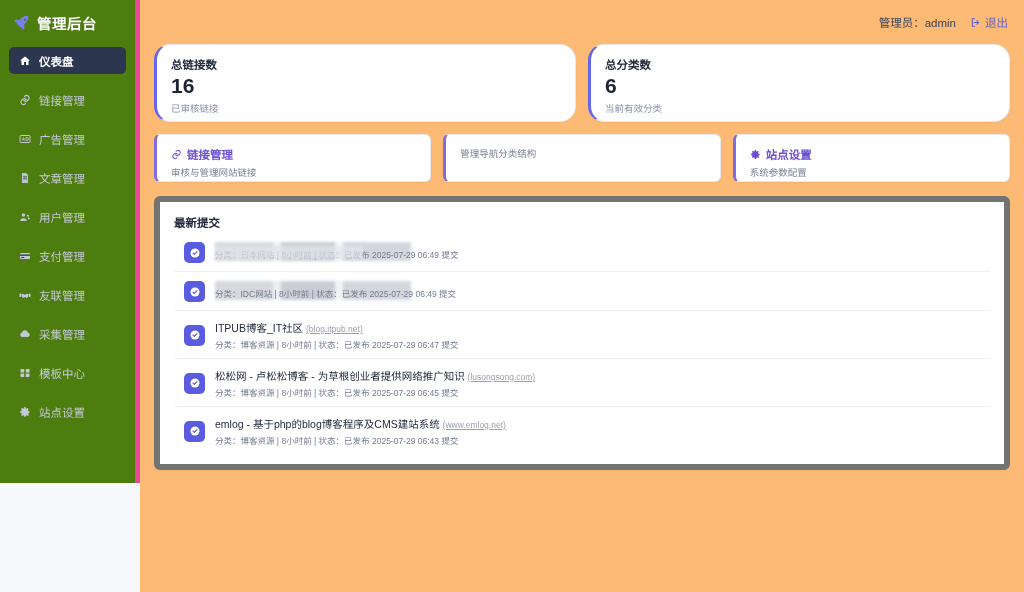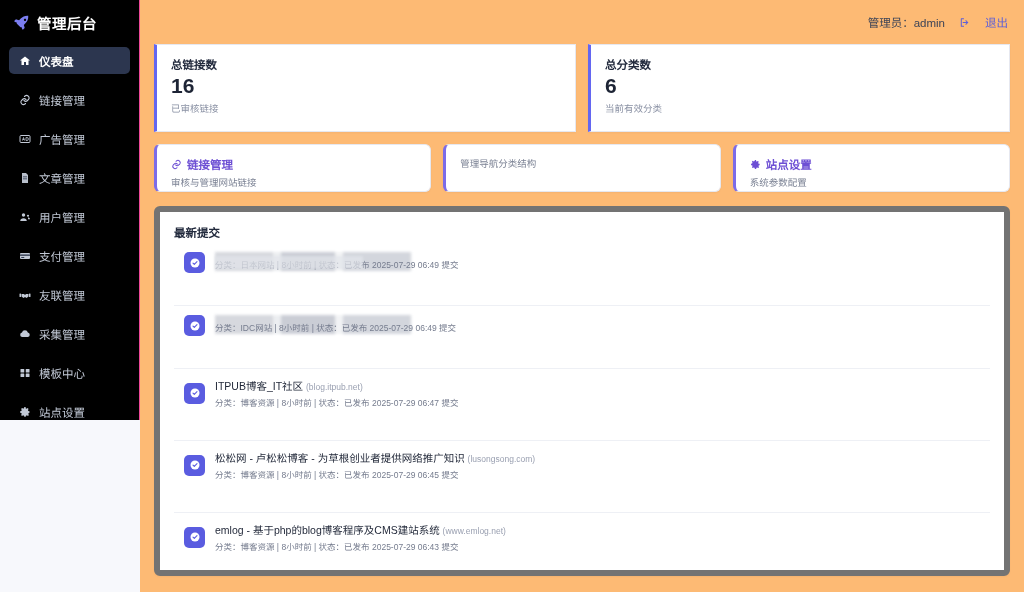--- a/index.html
+++ b/index.html
@@ -14,23 +14,23 @@
     background: #f7f8fc;
     color: #1f2430;
     font-size: 12px;
     display: flex;
   }
 
   
   .sidebar {
     width: 140px;
     min-width: 140px;
-    height: 420px;
-    background: #000000;
-    border-right: 1px solid #ec4899;
+    height: 483px;
+    background: #4d7c0f;
+    border-right: 5px solid #ec4899;
     display: flex;
     flex-direction: column;
     padding-top: 0;
   }
   .brand {
     display: flex;
     align-items: center;
     gap: 7px;
     padding: 12px 0 14px 13px;
   }
@@ -83,43 +83,43 @@
     justify-content: flex-end;
     padding: 0 16px 0 0;
     gap: 14px;
     font-size: 11.5px;
     color: #3c4356;
   }
   .topbar .admin-label { white-space: nowrap; }
   .logout {
     display: flex;
     align-items: center;
-    gap: 15px;
+    gap: 4px;
     color: #5d5fd8;
     cursor: pointer;
     white-space: nowrap;
   }
   .logout svg { width: 11px; height: 11px; display: block; }
 
   .content { padding: 0 14px; }
 
   
   .stat-row {
     display: flex;
     gap: 12px;
     margin-bottom: 12px;
   }
   .stat-card {
     flex: 1;
     background: #ffffff;
     border: 1px solid #e6e8f0;
     border-left: 3px solid #6366f1;
-    border-radius: 0;
+    border-radius: 16px;
     padding: 11px 14px 12px 14px;
-    height: 88px;
+    height: 78px;
     box-shadow: 0 1px 2px rgba(30,36,60,.04);
   }
   .stat-title {
     font-size: 11.5px;
     font-weight: bold;
     color: #222a3d;
     margin-bottom: 2px;
   }
   .stat-value {
     font-size: 21px;
@@ -169,21 +169,21 @@
     border-radius: 6px;
     padding: 12px 14px 10px 14px;
     box-shadow: 0 1px 2px rgba(30,36,60,.04);
   }
   .panel-title {
     font-size: 11.5px;
     font-weight: bold;
     color: #222a3d;
     margin-bottom: 6px;
   }
-  .sub-list { display: flex; flex-direction: column; gap: 24px; }
+  .sub-list { display: flex; flex-direction: column; }
   .sub-item {
     display: flex;
     align-items: center;
     gap: 10px;
     padding: 9px 0 8px 10px;
     border-top: 1px solid #eef0f5;
   }
   .sub-item:first-child { border-top: none; padding-top: 6px; }
   .check-badge {
     width: 21px; height: 21px;
@@ -194,21 +194,21 @@
   }
   .check-badge svg { width: 12px; height: 12px; display: block; }
   .sub-body { flex: 1; min-width: 0; position: relative; }
   .sub-head {
     font-size: 10.5px;
     color: #1e2536;
     margin-bottom: 3px;
     white-space: nowrap;
     overflow: hidden;
   }
-  .sub-url { color: #9aa0b1; font-size: 8.5px; }
+  .sub-url { color: #9aa0b1; font-size: 8.5px; text-decoration: underline; }
   .sub-meta {
     font-size: 8.5px;
     color: #757c8e;
     white-space: nowrap;
   }
   
   .sub-item.redacted .sub-body { position: relative; }
   .sub-item.redacted .sub-head { color: transparent; }
   .redact-mask {
     position: absolute;

